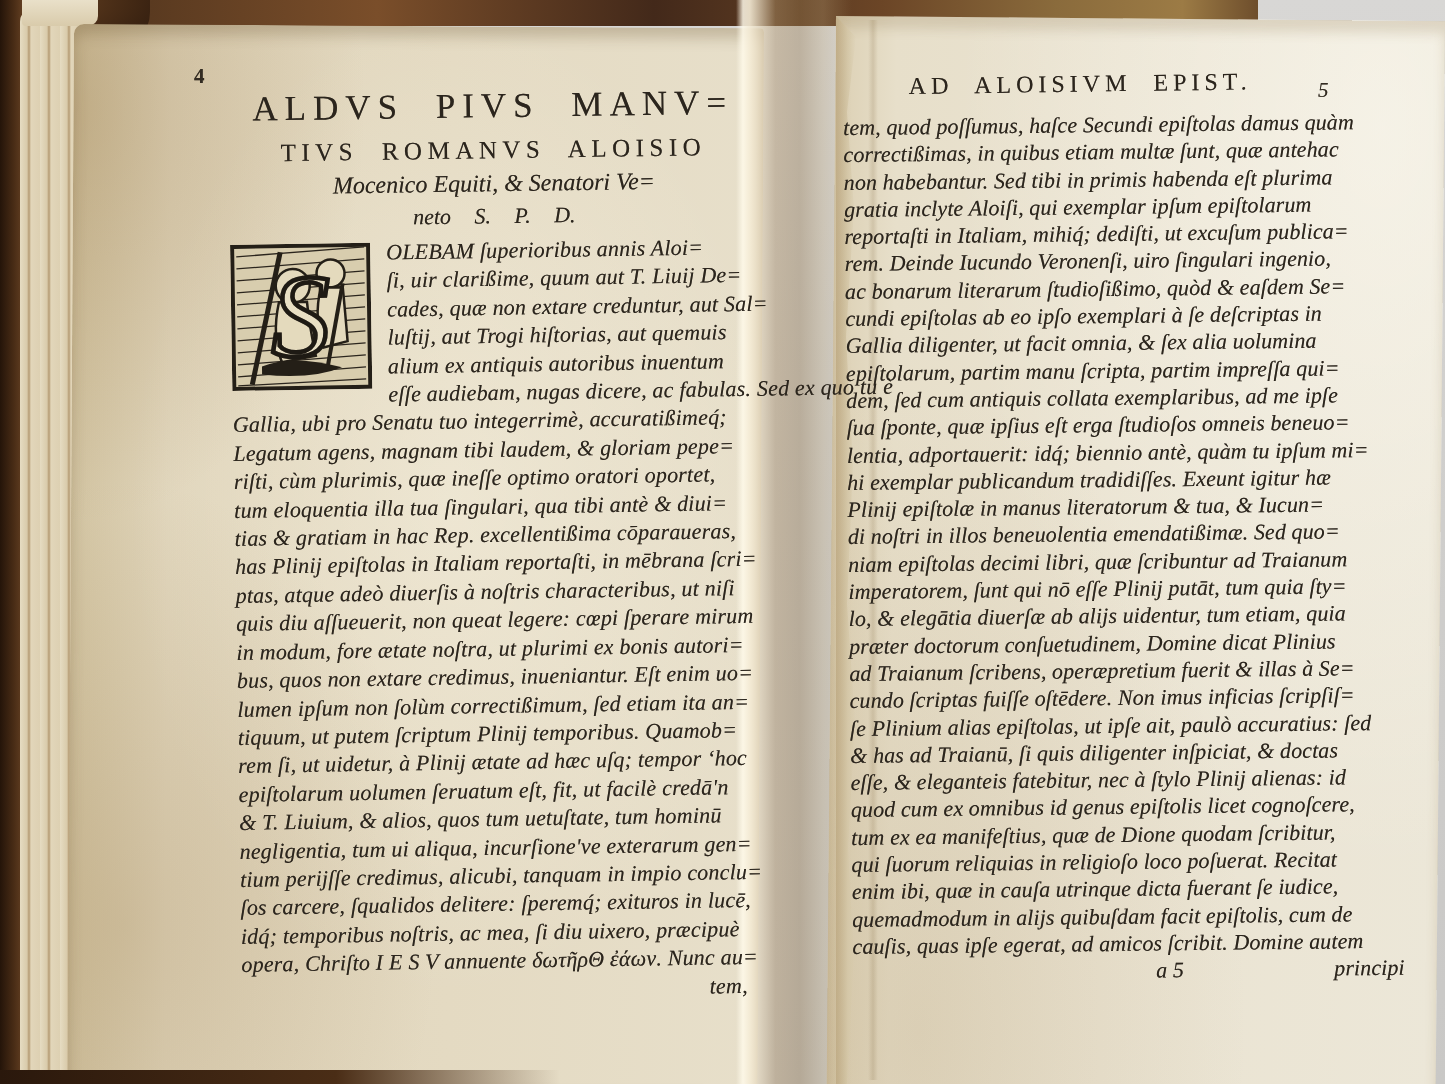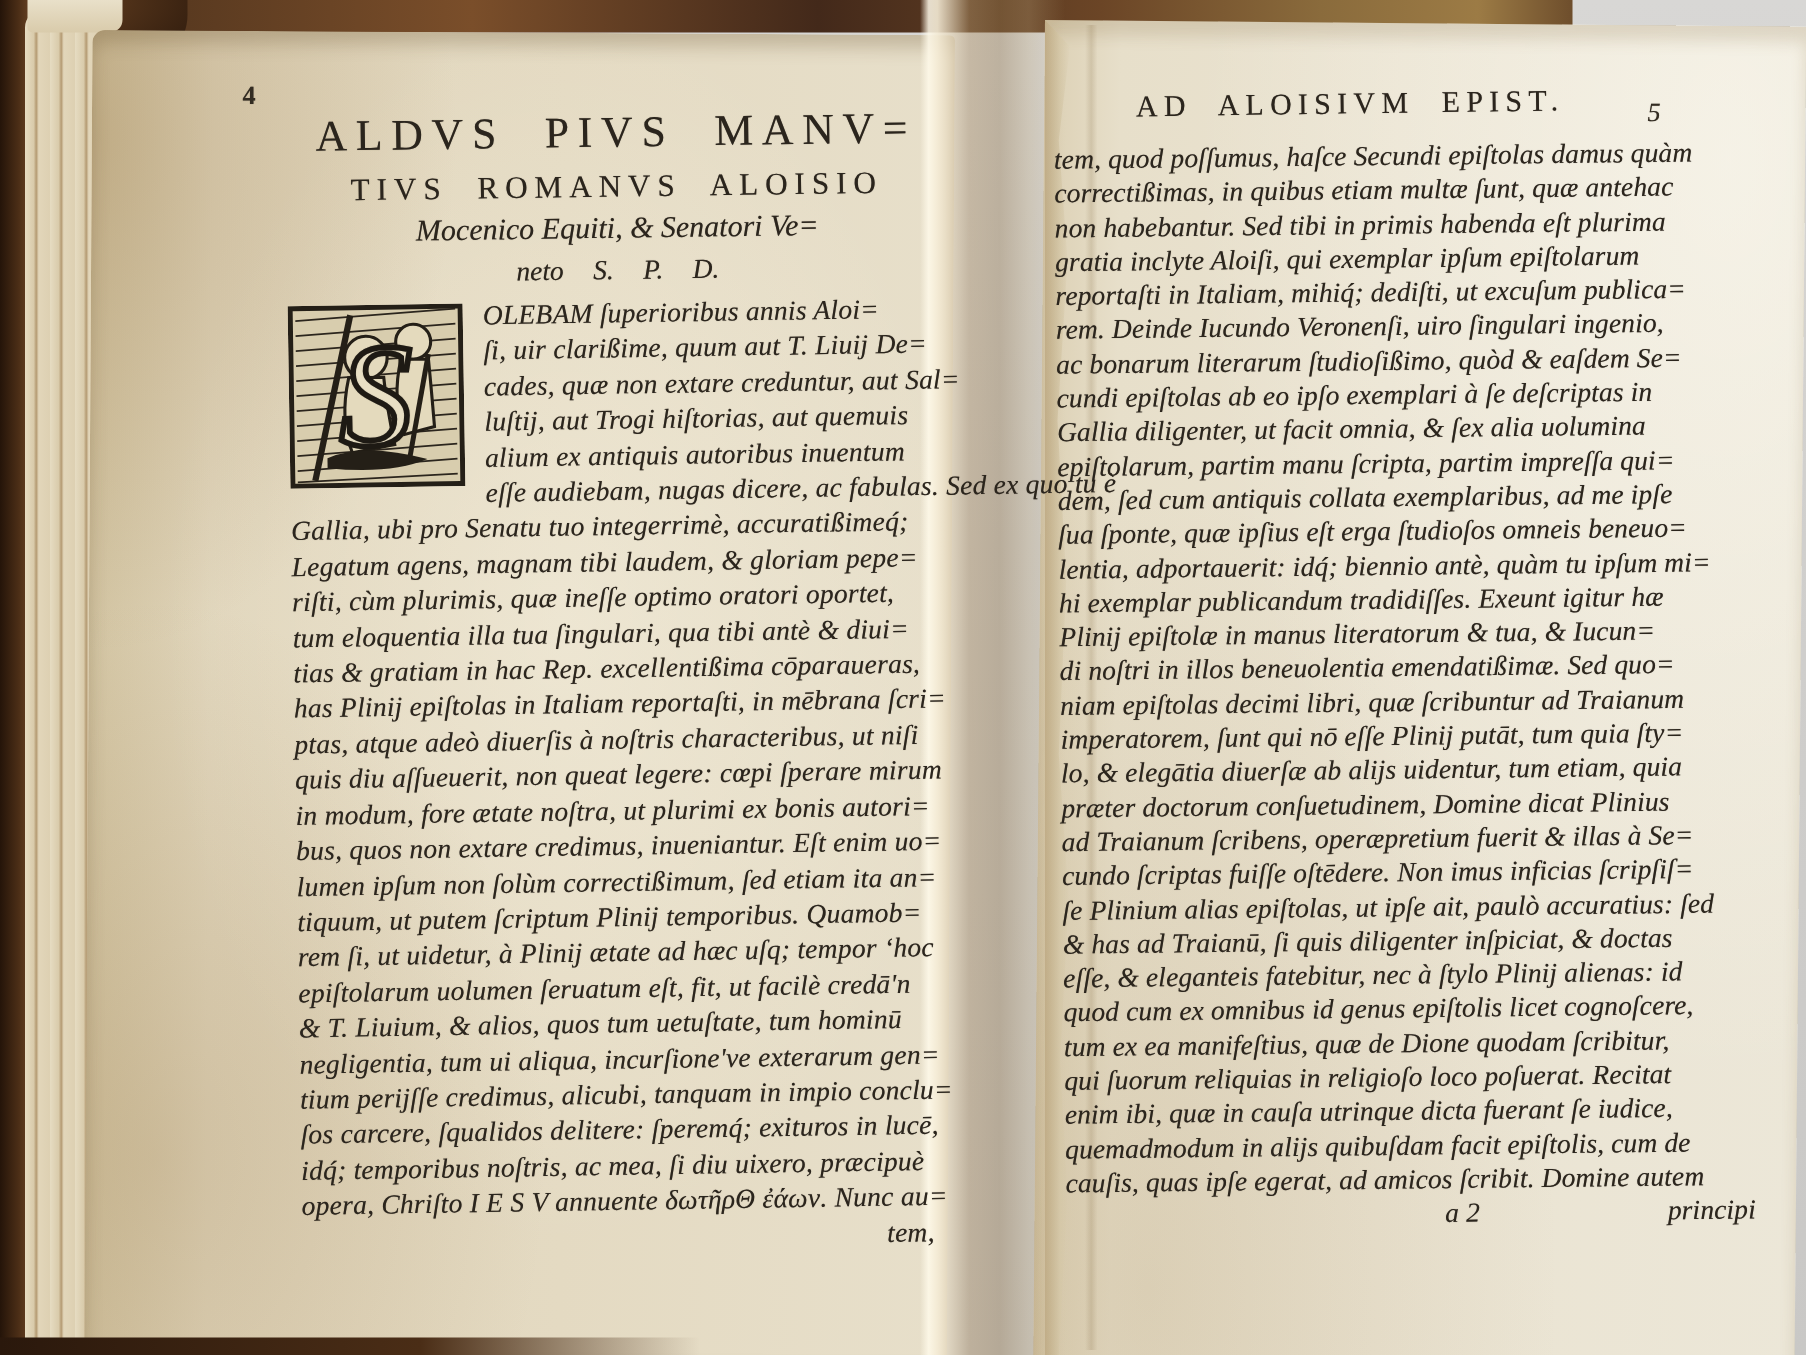--- a/index.html
+++ b/index.html
@@ -201,18 +201,18 @@
         <div class="line">&amp; has ad Traianū, ſi quis diligenter inſpiciat, &amp; doctas</div>
         <div class="line">eſſe, &amp; eleganteis fatebitur, nec à ſtylo Plinij alienas: id</div>
         <div class="line">quod cum ex omnibus id genus epiſtolis licet cognoſcere,</div>
         <div class="line">tum ex ea manifeſtius, quæ de Dione quodam ſcribitur,</div>
         <div class="line">qui ſuorum reliquias in religioſo loco poſuerat. Recitat</div>
         <div class="line">enim ibi, quæ in cauſa utrinque dicta fuerant ſe iudice,</div>
         <div class="line">quemadmodum in alijs quibuſdam facit epiſtolis, cum de</div>
         <div class="line">cauſis, quas ipſe egerat, ad amicos ſcribit. Domine autem</div>
       </div>
     <div class="sig-row">
-      <span class="sig-mark">a 2</span>
+      <span class="sig-mark">a 5</span>
       <span class="catchword-r">principi</span>
     </div>
   </div>
 
 </div>
 
 </body></html>

